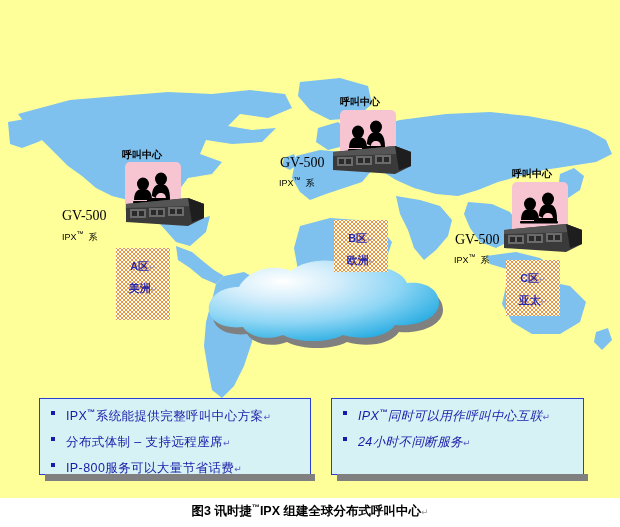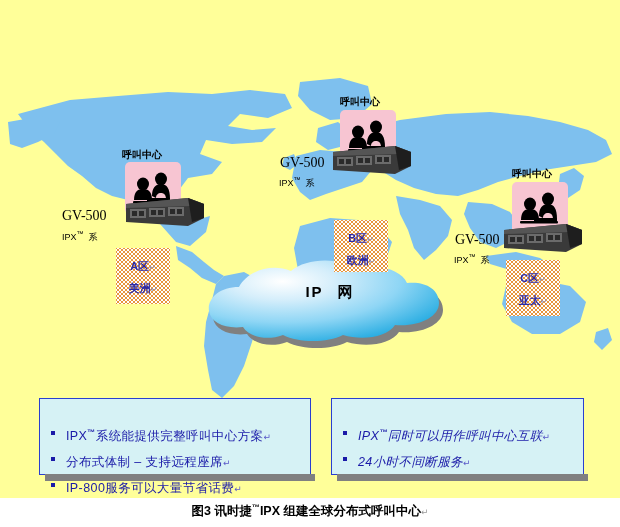--- a/index.html
+++ b/index.html
@@ -101,21 +101,21 @@
   .infobox{
     position:absolute;
     background:#d6f2f5;
     border:1px solid #2a3fd0;
     box-sizing:border-box;
   }
   .infobox::after{
     content:"";position:absolute;left:5px;top:100%;
     width:100%;height:7px;background:#808080;
   }
-  .infobox ul{margin:0;padding:23px 0 7px 0;list-style:none;}
+  .infobox ul{margin:0;padding:3px 0 7px 0;list-style:none;}
   .infobox li{
     font-size:12.5px;color:#1a1aa8;
     line-height:21px;
     padding-left:26px;position:relative;
     white-space:nowrap;
     letter-spacing:0.4px;
   }
   .infobox li::before{
     content:"";position:absolute;left:11px;top:9px;
     width:4px;height:4px;background:#1a1aa8;
@@ -188,23 +188,20 @@
             <stop offset="100%" stop-color="#1fa9e0"></stop>
           </radialGradient>
         </defs>
         <g transform="translate(4,7)">
           <path fill="#808080" d="M44,44 C24,44 12,56 14,68 C16,80 30,86 48,84 C54,94 72,98 88,92 C104,100 132,100 148,92 C168,98 192,94 200,82 C224,84 244,74 244,60 C244,46 230,38 212,40 C206,26 182,20 164,28 C148,14 112,14 96,28 C76,20 52,28 44,44 Z"></path>
         </g>
         <g>
           <path fill="url(#cg)" d="M44,44 C24,44 12,56 14,68 C16,80 30,86 48,84 C54,94 72,98 88,92 C104,100 132,100 148,92 C168,98 192,94 200,82 C224,84 244,74 244,60 C244,46 230,38 212,40 C206,26 182,20 164,28 C148,14 112,14 96,28 C76,20 52,28 44,44 Z"></path>
         </g>
       </svg>
-      <div class="cloud-label">
-        <span>IP</span><span class="gap"></span><span>网</span>
-      </div>
     </div>
 
     <div class="node">
       <div class="cc-label" style="left:122px;top:148px;">呼叫中心</div>
       <div class="cc-box" style="left:125px;top:162px;width:56px;height:52px;">
         <svg width="56" height="52" viewBox="0 0 56 52" xmlns="http://www.w3.org/2000/svg">
           <g fill="#000000">
             <ellipse cx="18" cy="22" rx="6" ry="6.5"></ellipse>
             <path d="M9,38 C9,30 12.5,27 18,27 C23.5,27 27,30 27,38 Z"></path>
             <ellipse cx="36" cy="17" rx="6" ry="6.5"></ellipse>
@@ -231,21 +228,21 @@
               <rect x="32" y="14" width="5" height="5"></rect>
             <rect x="44" y="13" width="5" height="5"></rect>
               <rect x="51" y="13" width="5" height="5"></rect>
           </g>
         </svg>
       </div>
       <div class="gv" style="left:62px;top:208px;">GV-500</div>
       <div class="ipx" style="left:62px;top:230px;">
         <span>IPX</span><span class="tm">™</span><span class="sysch">系</span>
       </div>
-      <div class="region" style="left:116px;top:248px;width:54px;height:56px;">
+      <div class="region" style="left:116px;top:248px;width:54px;height:72px;">
         <div><span>A区</span><span class="pil">↵</span></div>
         <div><span>美洲</span><span class="pil">↵</span></div>
       </div>
     </div>
 
     <div class="node">
       <div class="cc-label" style="left:340px;top:95px;">呼叫中心</div>
       <div class="cc-box" style="left:340px;top:110px;width:56px;height:52px;">
         <svg width="56" height="52" viewBox="0 0 56 52" xmlns="http://www.w3.org/2000/svg">
           <g fill="#000000">

